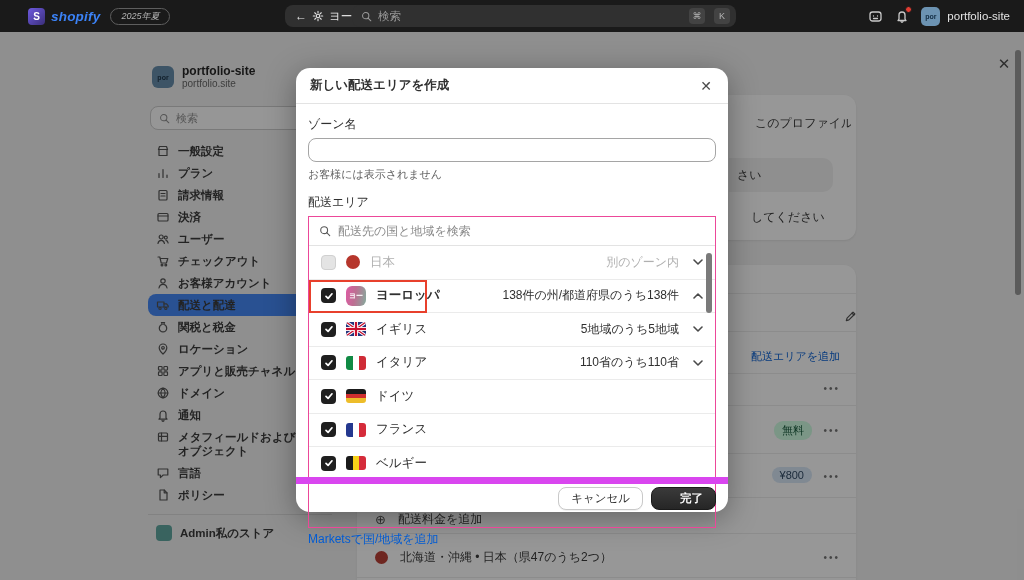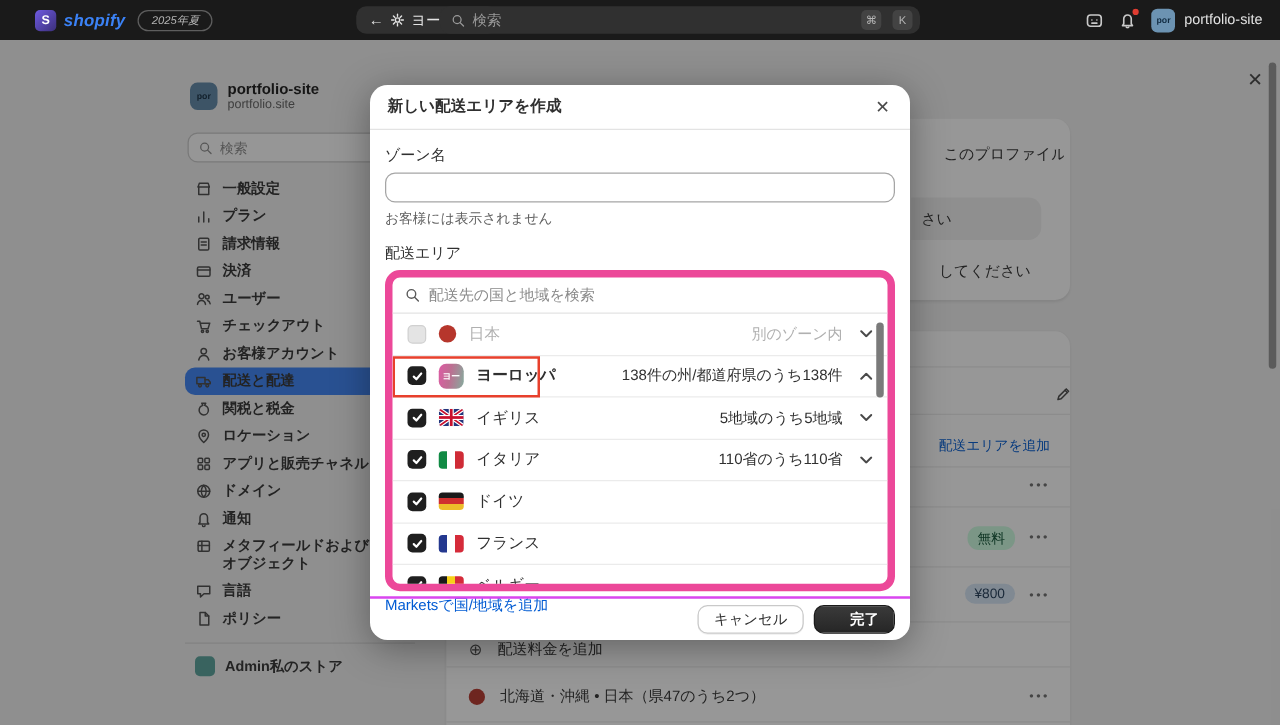--- a/index.html
+++ b/index.html
@@ -65,21 +65,21 @@
 
   
   .modal { position:absolute; left:296px; top:68px; width:432px; height:444px; background:#fff; border-radius:14px; box-shadow:0 6px 30px rgba(0,0,0,.35); z-index:100; }
   .m-head { height:36px; display:flex; align-items:center; justify-content:space-between; padding:0 12px 0 14px; border-bottom:1px solid #e3e3e3; }
   .m-title { font-size:12.5px; font-weight:bold; color:#303030; }
   .m-close { color:#4a4a4a; font-size:14px; width:20px; height:20px; display:flex; align-items:center; justify-content:center; border-radius:6px; }
   .m-body { padding:12px; }
   .f-label { font-size:12px; color:#303030; margin-bottom:5px; }
   .zone-input { width:100%; height:24px; border:1px solid #a5a5a5; border-radius:8px; font-size:12px; padding:0 8px; outline:none; }
   .f-help { font-size:11px; color:#616161; margin:5px 0 12px 0; }
-  .list-box { border:6px solid #ec4899; border-radius:12px; overflow:hidden; position:relative; height:257px; }
+  .list-box { border:1px solid #ec4899; border-radius:0; overflow:hidden; position:relative; height:312px; }
   .list-search { height:29px; display:flex; align-items:center; gap:7px; padding:0 10px; border-bottom:1px solid #e3e3e3; }
   .list-search input { border:none; outline:none; flex:1; font-size:12px; color:#303030; }
   .list-search input::placeholder { color:#8a8a8a; }
   .rows-viewport { position:relative; height:227px; overflow:hidden; }
   .country-row { position:relative; height:33.5px; display:flex; align-items:center; gap:10px; padding:0 12px; border-bottom:1px solid #ebebeb; }
   .cb { width:15px; height:15px; border-radius:4px; flex:0 0 auto; display:flex; align-items:center; justify-content:center; }
   .cb.checked { background:#1f1f1f; }
   .cb.disabled { background:#e4e4e4; border:1px solid #d0d0d0; }
   .flag { width:20px; height:14px; border-radius:3px; flex:0 0 auto; overflow:hidden; }
   .flag.circle { width:14px; height:14px; border-radius:50%; background:#b6362c; }
@@ -91,21 +91,21 @@
   .c-name { font-size:12.5px; color:#303030; }
   .country-row.is-disabled .c-name, .country-row.is-disabled .c-status { color:#b0b0b0; }
   .country-row.is-bold .c-name { font-weight:bold; }
   .c-status { margin-left:auto; font-size:12px; color:#303030; }
   .chev { width:10px; color:#4a4a4a; display:flex; margin-left:4px; flex:0 0 auto;}
   .chev svg { width:10px; height:6px; stroke:#4a4a4a; stroke-width:1.6; fill:none; stroke-linecap:round; stroke-linejoin:round; }
   .red-box { position:absolute; left:0; top:0; width:118px; height:33px; border:2px solid #e8402c; z-index:5; pointer-events:none; }
   .list-scroll { position:absolute; right:3px; top:36px; width:6px; height:60px; border-radius:3px; background:#7a7a7a; }
   .markets-link { font-size:12px; margin-top:3px; display:inline-block; }
   a.link { color:#005bd3; text-decoration:none; }
-  .m-foot { position:absolute; left:0; bottom:0; width:100%; height:35px; border-top:2px solid #d946ef; display:flex; align-items:center; justify-content:flex-end; gap:8px; padding:0 12px; }
+  .m-foot { position:absolute; left:0; bottom:0; width:100%; height:35px; border-top:7px solid #d946ef; display:flex; align-items:center; justify-content:flex-end; gap:8px; padding:0 12px; }
   .btn { height:23px; border-radius:8px; font-size:11.5px; display:flex; align-items:center; padding:0 12px; }
   .btn.secondary { background:#fff; border:1px solid #c9c9c9; color:#303030; box-shadow:0 1px 0 rgba(0,0,0,.05); }
   .btn.primary { background:linear-gradient(#3a3a3a,#262626); color:#fff; border:1px solid #1a1a1a; font-weight:bold;padding-left:28px; }
   svg.mini { stroke:currentColor; fill:none; stroke-width:1.3; stroke-linecap:round; stroke-linejoin:round; }
 </style>
 </head>
 <body>
 
 <div class="topbar">
   <div class="logo-wrap">

